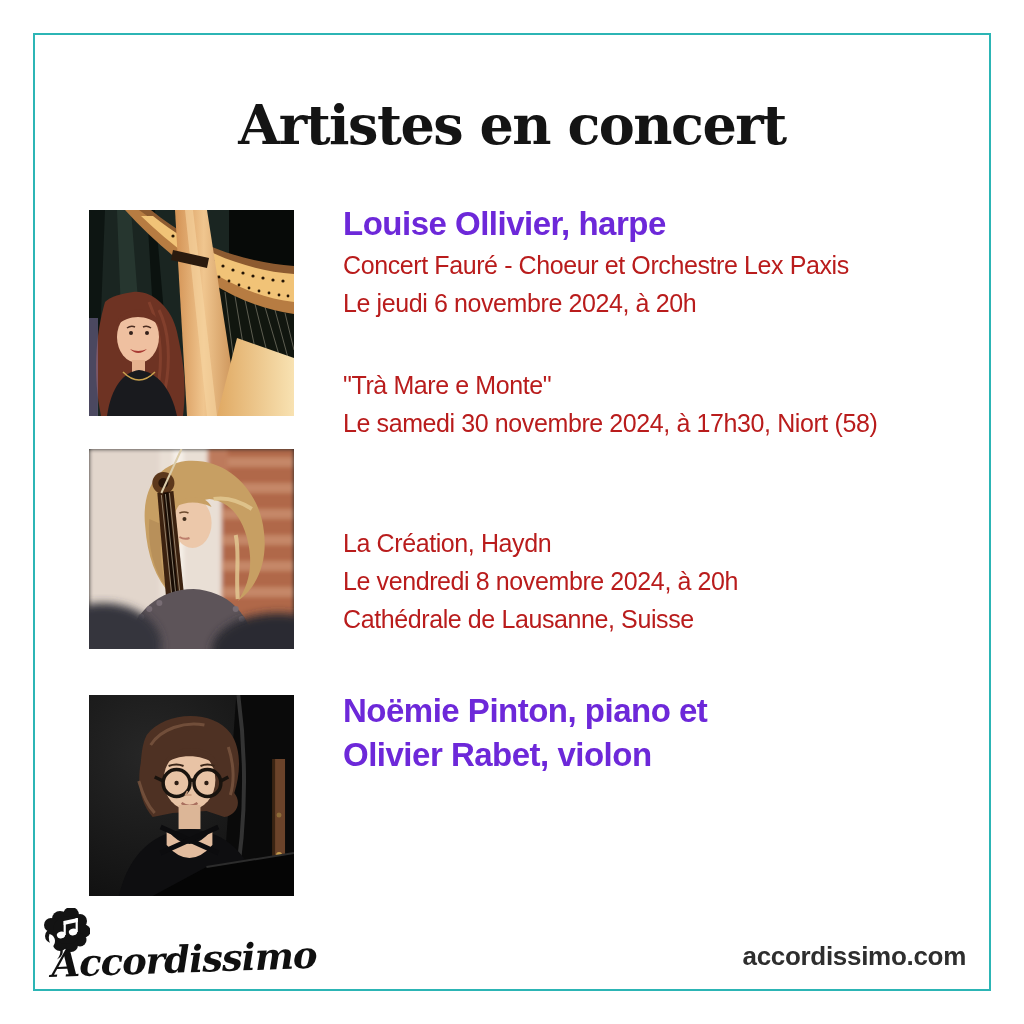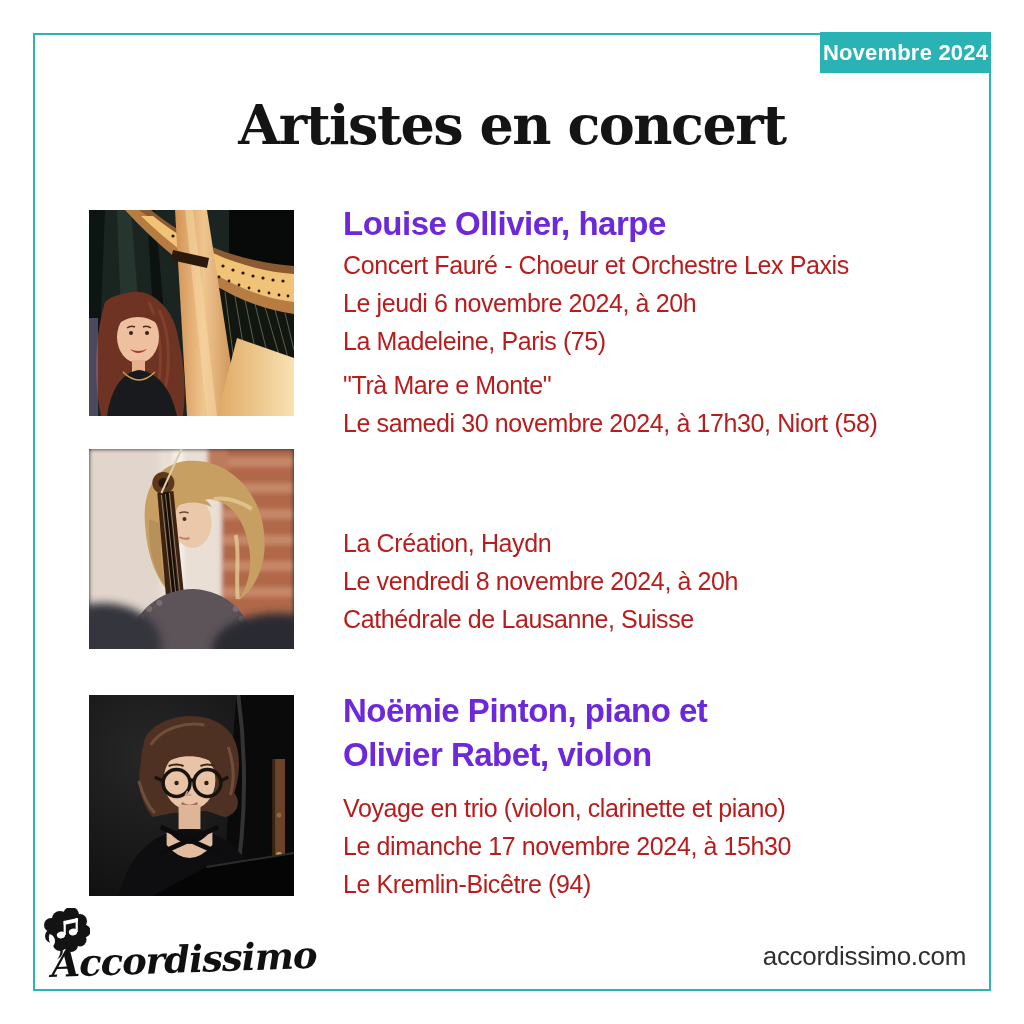--- a/index.html
+++ b/index.html
@@ -40,33 +40,30 @@
   .e1a{top:246px;} .e1b{top:366px;} .e2a{top:524px;} .e3a{top:789px;}
   .logo{position:absolute;left:44px;top:908px;width:240px;height:82px;}
   .logo-icon{position:absolute;left:0;top:0;width:46px;height:52px;}
   .logo-word{
     position:absolute;left:8px;top:34px;white-space:nowrap;
     font-family:"DejaVu Serif", serif;font-style:italic;font-weight:bold;
     font-size:37px;letter-spacing:-1px;color:#101010;transform:rotate(-2deg);
     transform-origin:left bottom;
   }
   .website{
-    position:absolute;right:58px;top:941px;font-size:26px;color:#2e2e2e;letter-spacing:-0.3px;
+    position:absolute;right:58px;top:941px;font-size:26px;color:#2e2e2e;letter-spacing:-0.3px;font-weight:bold;
   }
 </style>
 </head>
 <body>
 
 <div class="canvas">
 
   <div class="frame"></div>
 
-  <div class="badge">
-    <span>Novembre 2024</span>
-  </div>
 
   <h1 class="title" style="margin:0;">Artistes en concert</h1>
 
   <div class="photo ph1">
     <svg viewBox="0 0 205 206" preserveAspectRatio="none">
       <defs>
         <linearGradient id="g1wood" x1="0" y1="0" x2="1" y2="0">
           <stop offset="0" stop-color="#d39254"></stop>
             <stop offset="0.45" stop-color="#f0c68f"></stop>
             <stop offset="1" stop-color="#c68b50"></stop>
@@ -136,21 +133,20 @@
       <rect x="0" y="108" width="9" height="98" fill="#8a7cae" opacity="0.5"></rect>
     </svg>
   </div>
 
   <h2 class="artist-heading h1a">
     <span>Louise Ollivier, harpe</span>
   </h2>
   <div class="event e1a">
     <div>Concert Fauré - Choeur et Orchestre Lex Paxis</div>
     <div>Le jeudi 6 novembre 2024, à 20h</div>
-    <div>La Madeleine, Paris (75)</div>
   </div>
   <div class="event e1b">
     <div>"Trà Mare e Monte"</div>
     <div>Le samedi 30 novembre 2024, à 17h30, Niort (58)</div>
   </div>
 
   <div class="photo ph2">
     <svg viewBox="0 0 204 200" preserveAspectRatio="none">
       <defs>
         <filter id="blur2">
@@ -257,25 +253,20 @@
       </g>
       <path d="M64 201 L 206 201 L 206 158 L 118 172 Z" fill="#050505"></path>
       <path d="M118 172 L 206 158" stroke="#2c2c2c" stroke-width="2"></path>
     </svg>
   </div>
 
   <h2 class="artist-heading h3a">
     <span style="display:block">Noëmie Pinton, piano et</span>
     <span style="display:block">Olivier Rabet, violon</span>
   </h2>
-  <div class="event e3a">
-    <div>Voyage en trio (violon, clarinette et piano)</div>
-    <div>Le dimanche 17 novembre 2024, à 15h30</div>
-    <div>Le Kremlin-Bicêtre (94)</div>
-  </div>
 
   <div class="logo">
     <svg class="logo-icon" viewBox="0 0 46 52">
       <g fill="#131313">
         <circle cx="16" cy="11" r="8"></circle>
           <circle cx="27" cy="7" r="8"></circle>
           <circle cx="36" cy="13" r="7"></circle>
         <circle cx="40" cy="23" r="6.5"></circle>
           <circle cx="36" cy="32" r="6.5"></circle>
           <circle cx="27" cy="37" r="7"></circle>

